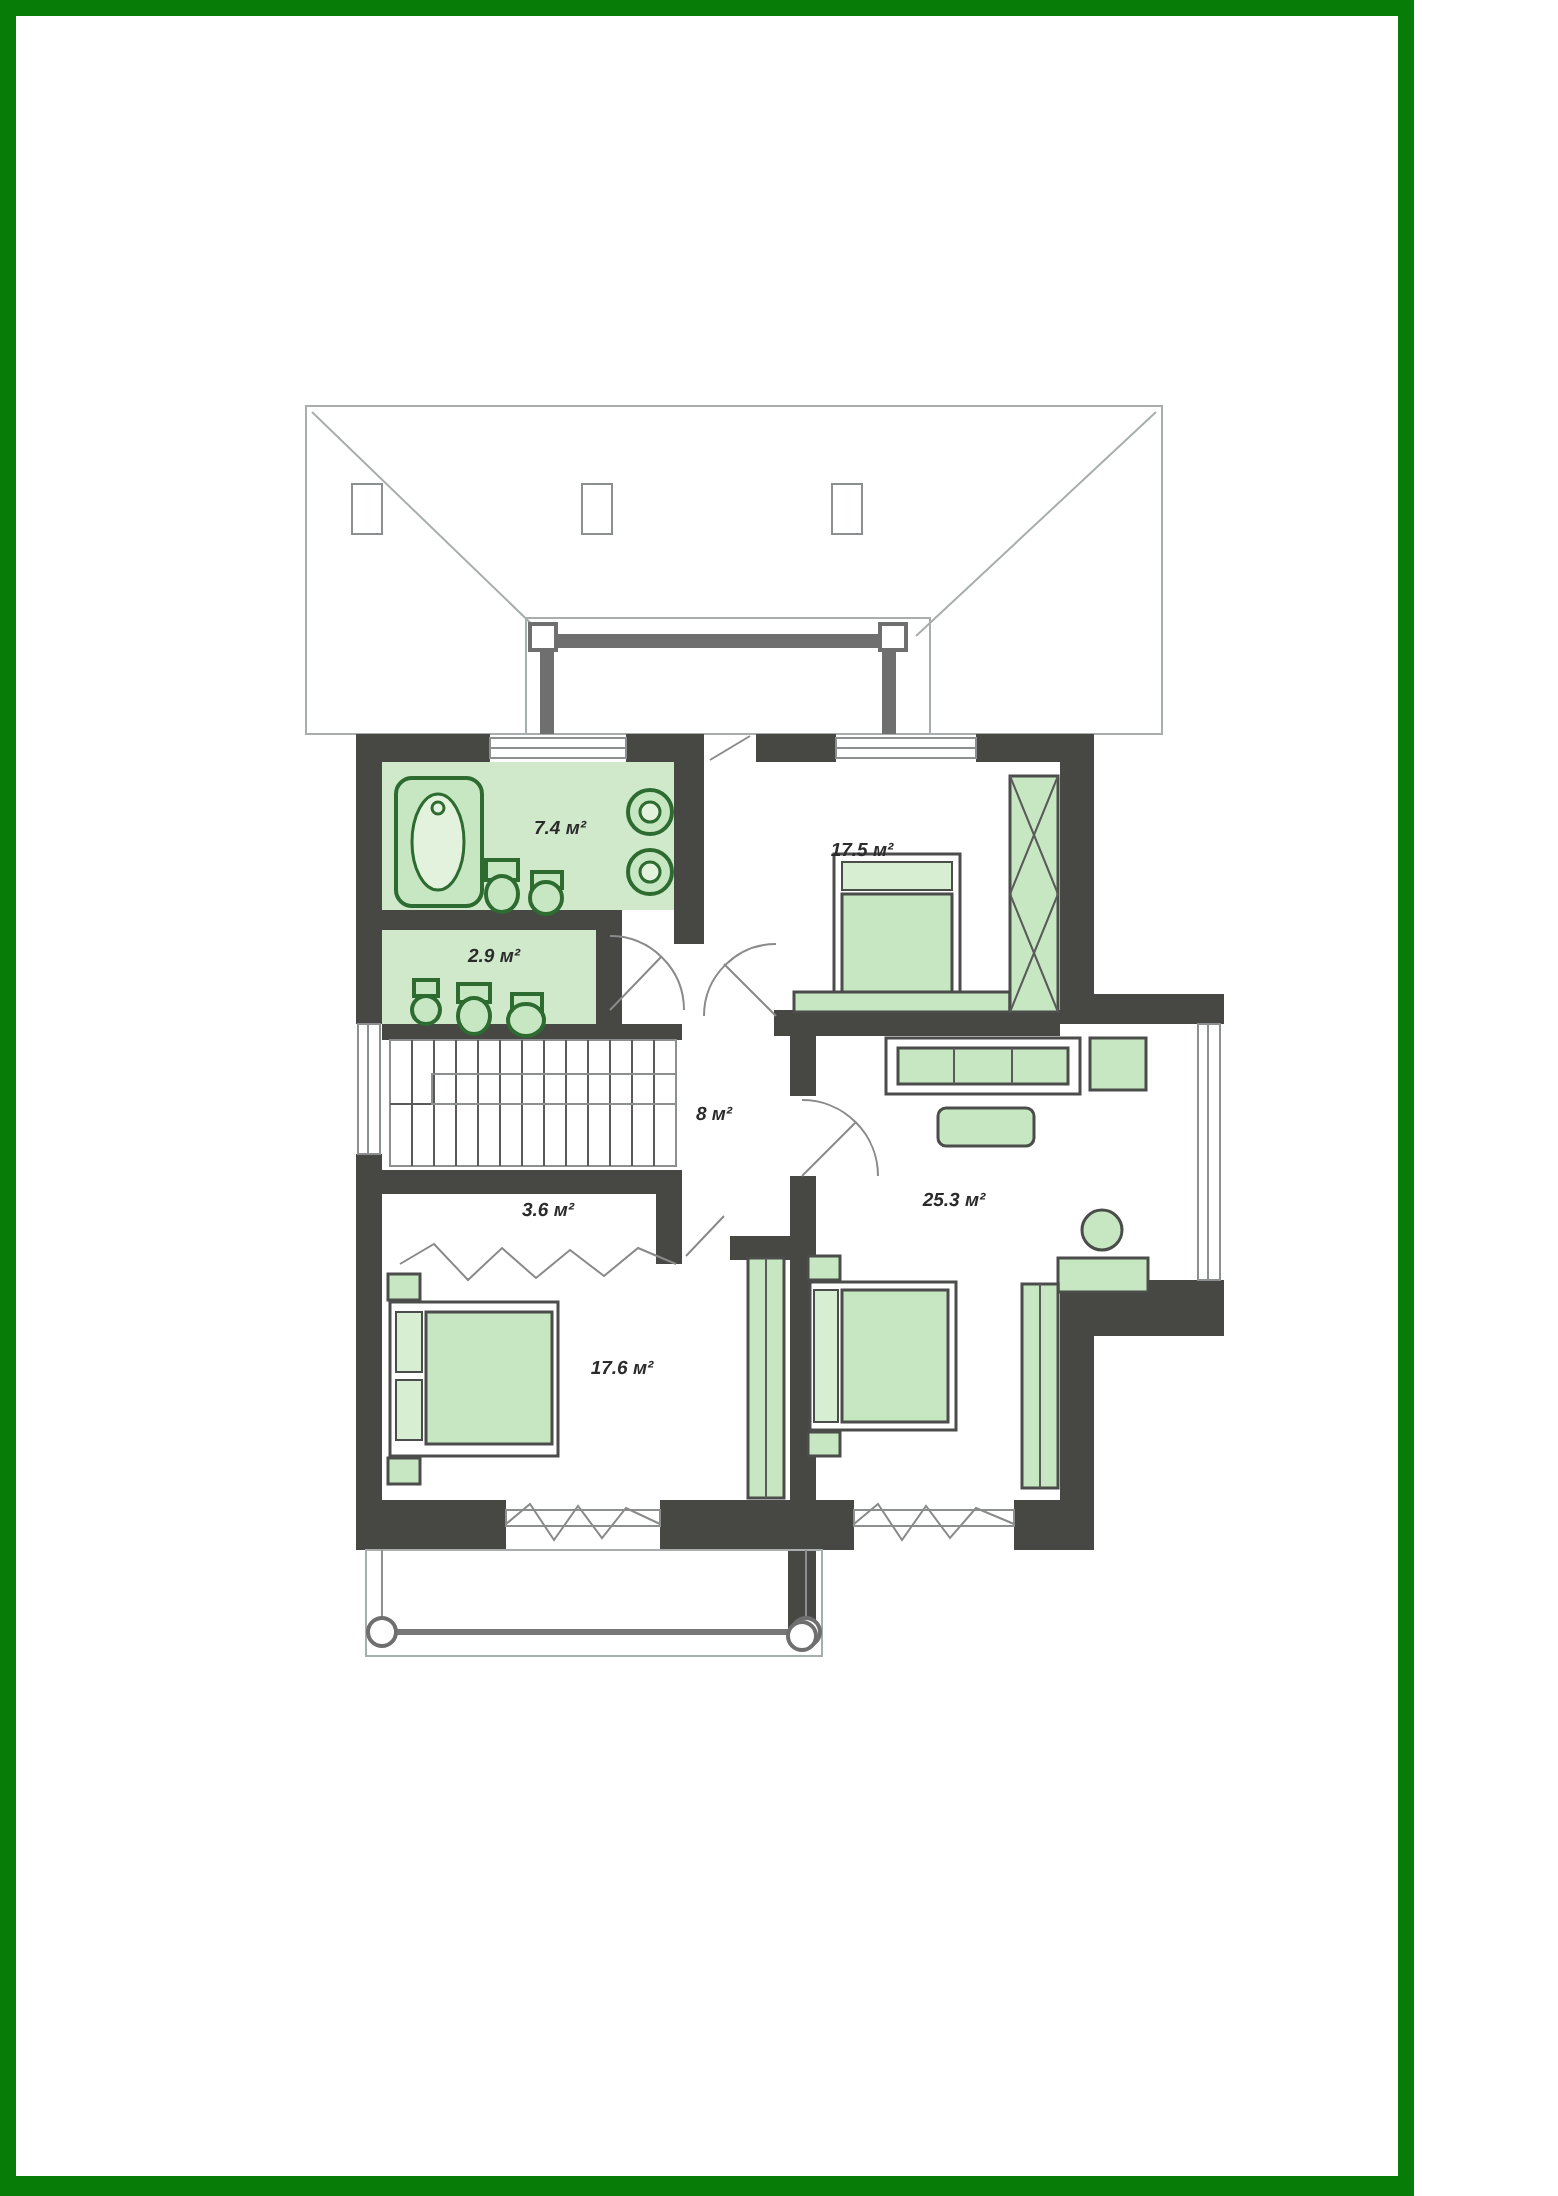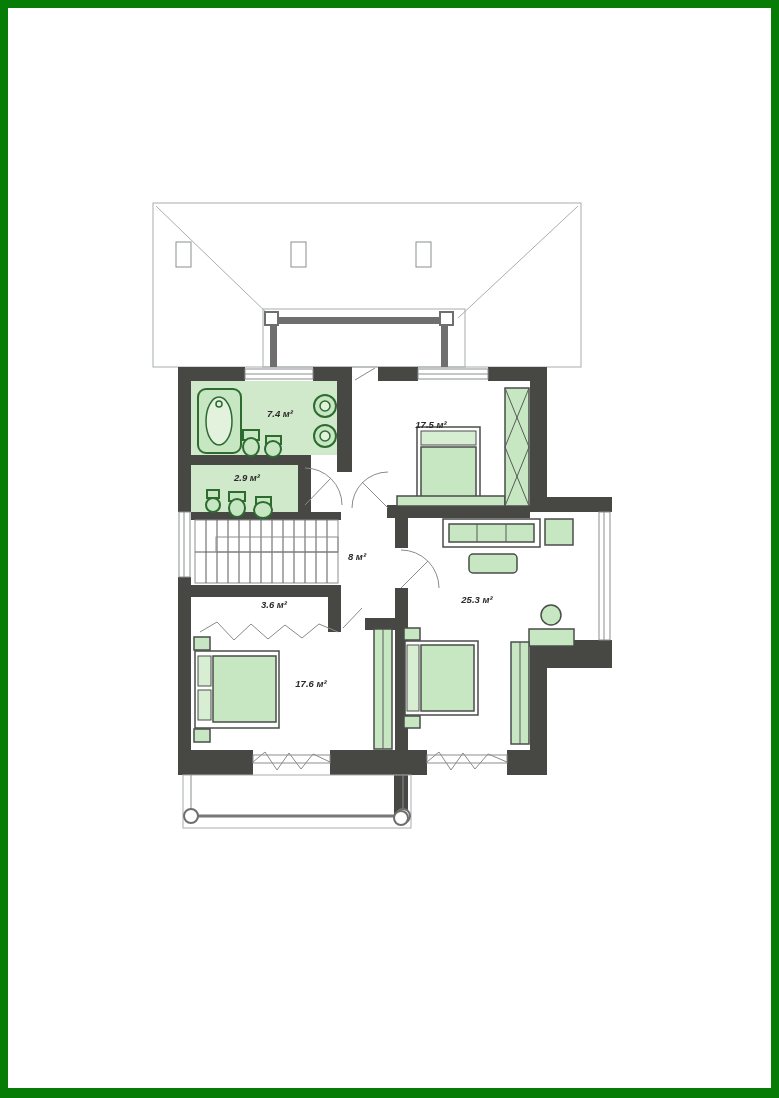--- a/index.html
+++ b/index.html
@@ -1,16 +1,16 @@
 <!DOCTYPE html>
 <html><head>
 <meta charset="utf-8">
 <style>
   html,body{margin:0;padding:0;background:#fff;}
-  .page{position:relative;width:779px;height:1098px;background:#f97316;overflow:hidden;}
+  .page{position:relative;width:707px;height:1098px;background:#f97316;overflow:hidden;}
   .frame{position:absolute;inset:0;box-sizing:border-box;
          border:8px solid #077d07;border-bottom-width:10px;background:#fff;}
   svg{position:absolute;left:0;top:0;}
   .wall{fill:#474744;stroke:none;}
   .thin{fill:none;stroke:#a8adad;stroke-width:1;}
   .thin2{fill:none;stroke:#8b8f8f;stroke-width:1;}
   .railbar{fill:#6f6f6f;}
   .post{fill:#ffffff;stroke:#6f6f6f;stroke-width:2;}
   .floor{fill:#cfe9ca;}
   .furn{fill:#c7e6c2;stroke:#4a4d4a;stroke-width:1.5;}

